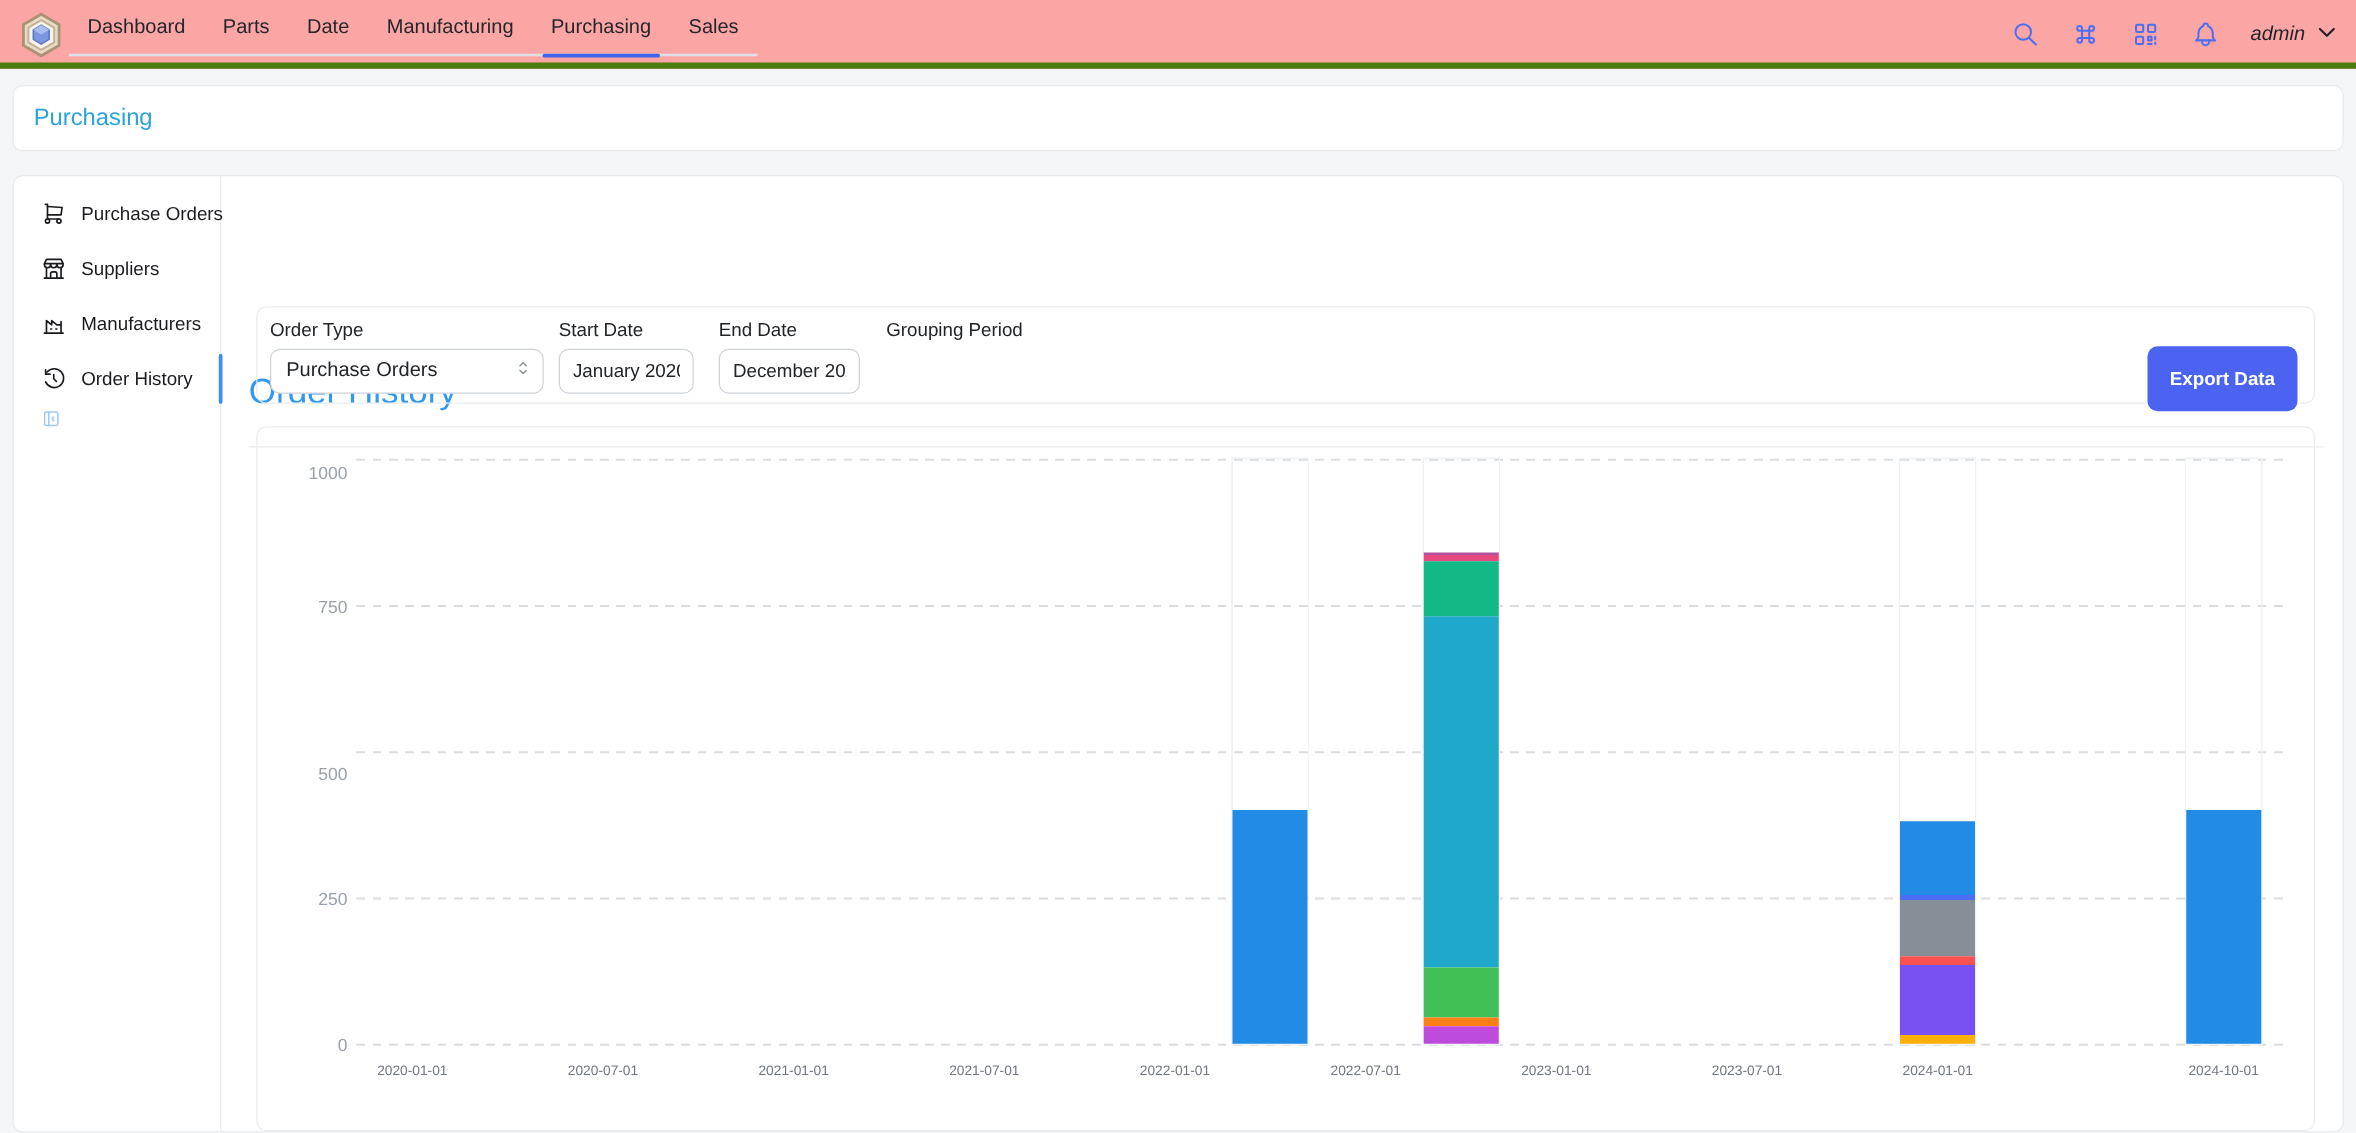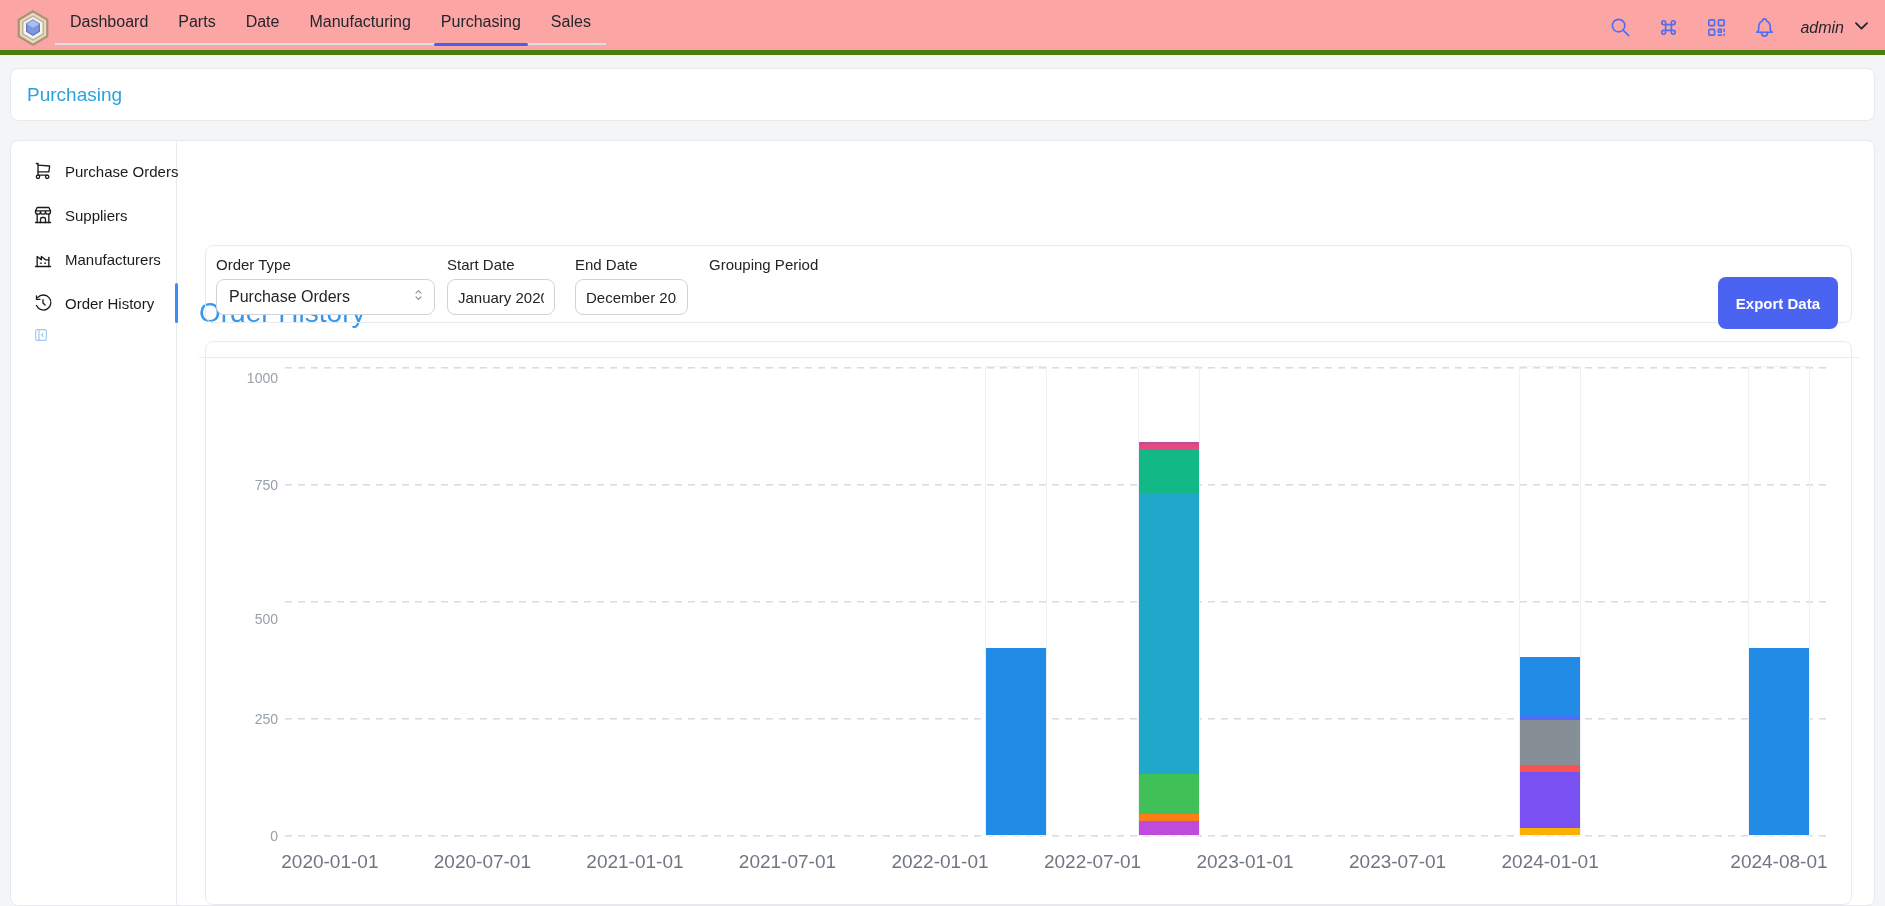--- a/index.html
+++ b/index.html
@@ -56,21 +56,21 @@
     padding:0 10px; font-family:"Liberation Sans",sans-serif; background:#fff; width:100%; }
   .export-btn { position:absolute; right:13px; top:31px; height:52px; padding:0 18px; background:#4a63f0; color:#fff;
     font-size:15px; font-weight:700; border:none; border-radius:8px; cursor:pointer; font-family:"Liberation Sans",sans-serif; }
 
   
   .chart-card { position:absolute; left:194px; top:200px; width:1647px; height:564px; border:1px solid #e9ecef; border-radius:8px; }
   .plot { position:absolute; left:79px; top:25px; width:1547px; height:468px; }
   .gridline { position:absolute; left:0; width:100%; height:2px;
     background:repeating-linear-gradient(90deg,#d9dde2 0 7px,transparent 7px 13px); background-size:100% 1.6px; background-repeat:no-repeat; }
   .ylabel { position:absolute; width:50px; text-align:right; font-size:14px; color:#98a0aa; }
-  .xlabel { position:absolute; top:509px; transform:translateX(-50%); font-size:19px; color:#6f7680; white-space:nowrap; }
+  .xlabel { position:absolute; top:509px; transform:translateX(-50%); font-size:11px; color:#6f7680; white-space:nowrap; }
   .bar { position:absolute; bottom:0; height:100%; width:60px; transform:translateX(-50%);
     display:flex; flex-direction:column; justify-content:flex-end; box-shadow:0 0 0 1px #eef2f6; cursor:pointer; }
   .bar-seg { width:100%; }
 </style>
 </head>
 <body>
 
 <div class="navbar">
   <svg class="logo" viewBox="0 0 24 24">
     <polygon points="12,1.5 21,6.75 21,17.25 12,22.5 3,17.25 3,6.75" fill="#e7dbc6" stroke="#ab9273" stroke-width="1.4"></polygon>
@@ -252,16 +252,16 @@
     <div id="xlabels"></div>
   <div class="xlabel" style="left: 123.863px;">2020-01-01</div>
       <div class="xlabel" style="left: 276.397px;">2020-07-01</div>
       <div class="xlabel" style="left: 428.931px;">2021-01-01</div>
       <div class="xlabel" style="left: 581.465px;">2021-07-01</div>
       <div class="xlabel" style="left: 733.999px;">2022-01-01</div>
       <div class="xlabel" style="left: 886.532px;">2022-07-01</div>
       <div class="xlabel" style="left: 1039.07px;">2023-01-01</div>
       <div class="xlabel" style="left: 1191.6px;">2023-07-01</div>
       <div class="xlabel" style="left: 1344.13px;">2024-01-01</div>
-      <div class="xlabel" style="left: 1572.93px;">2024-08-01</div>
+      <div class="xlabel" style="left: 1572.93px;">2024-10-01</div>
     </div>
 
 </div>
 
 </body></html>

